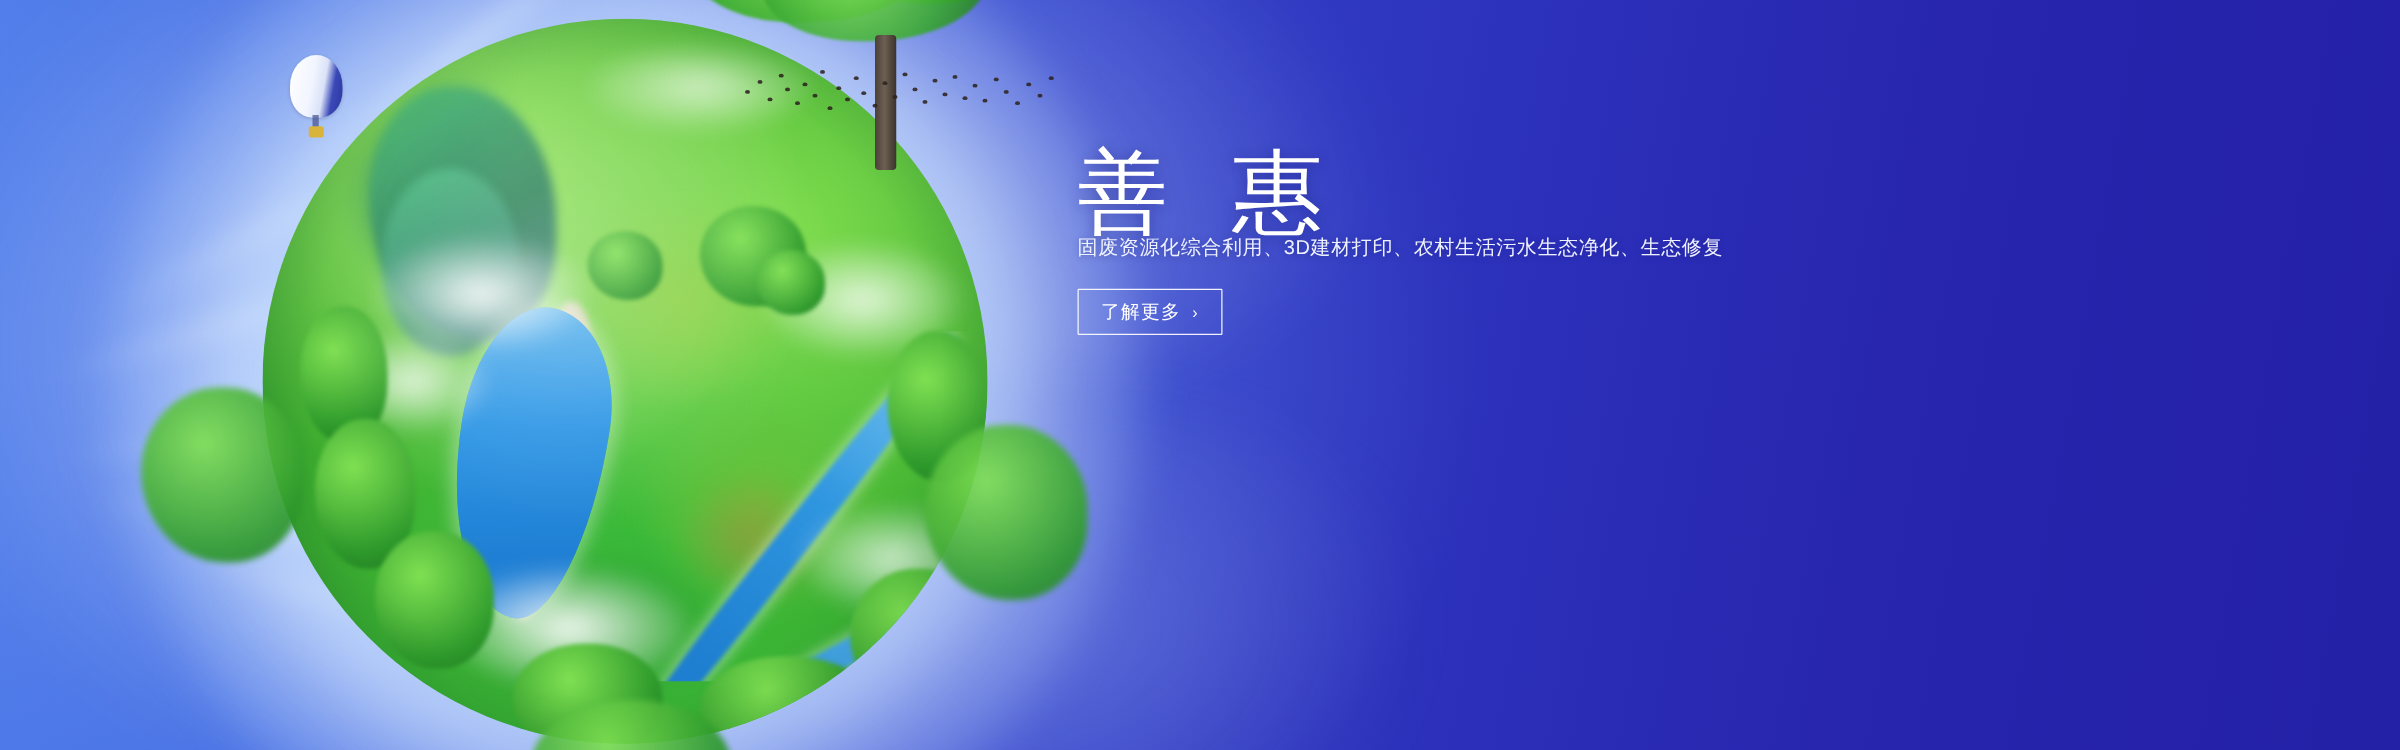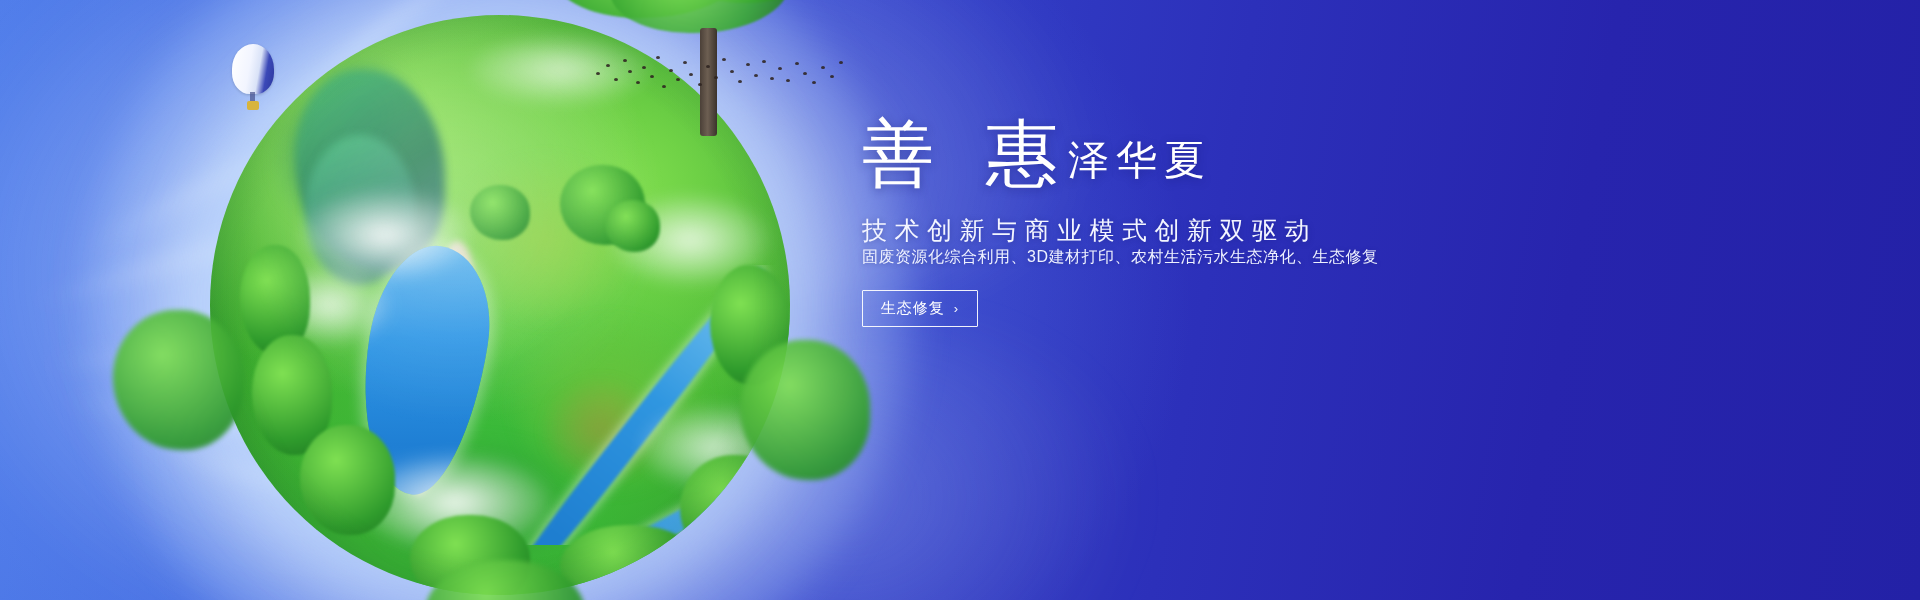--- a/index.html
+++ b/index.html
@@ -228,26 +228,24 @@
     <div class="bird" style="left:240px;top:25px;"></div>
       <div class="bird" style="left:249px;top:11px;"></div>
   </div>
 
   <div class="copy">
 
     <div class="headline">
       <span class="big">善</span>
       <span class="gap"></span>
       <span class="big">惠</span>
-      <span class="small">泽华夏</span>
     </div>
 
-    <div class="tagline">技术创新与商业模式创新双驱动</div>
 
     <div class="desc">固废资源化综合利用、3D建材打印、农村生活污水生态净化、生态修复</div>
 
     <button class="cta">
-      <span>生态修复</span>
+      <span>了解更多</span>
       <span class="chev">›</span>
     </button>
 
   </div>
 </div>
 
 </body></html>

